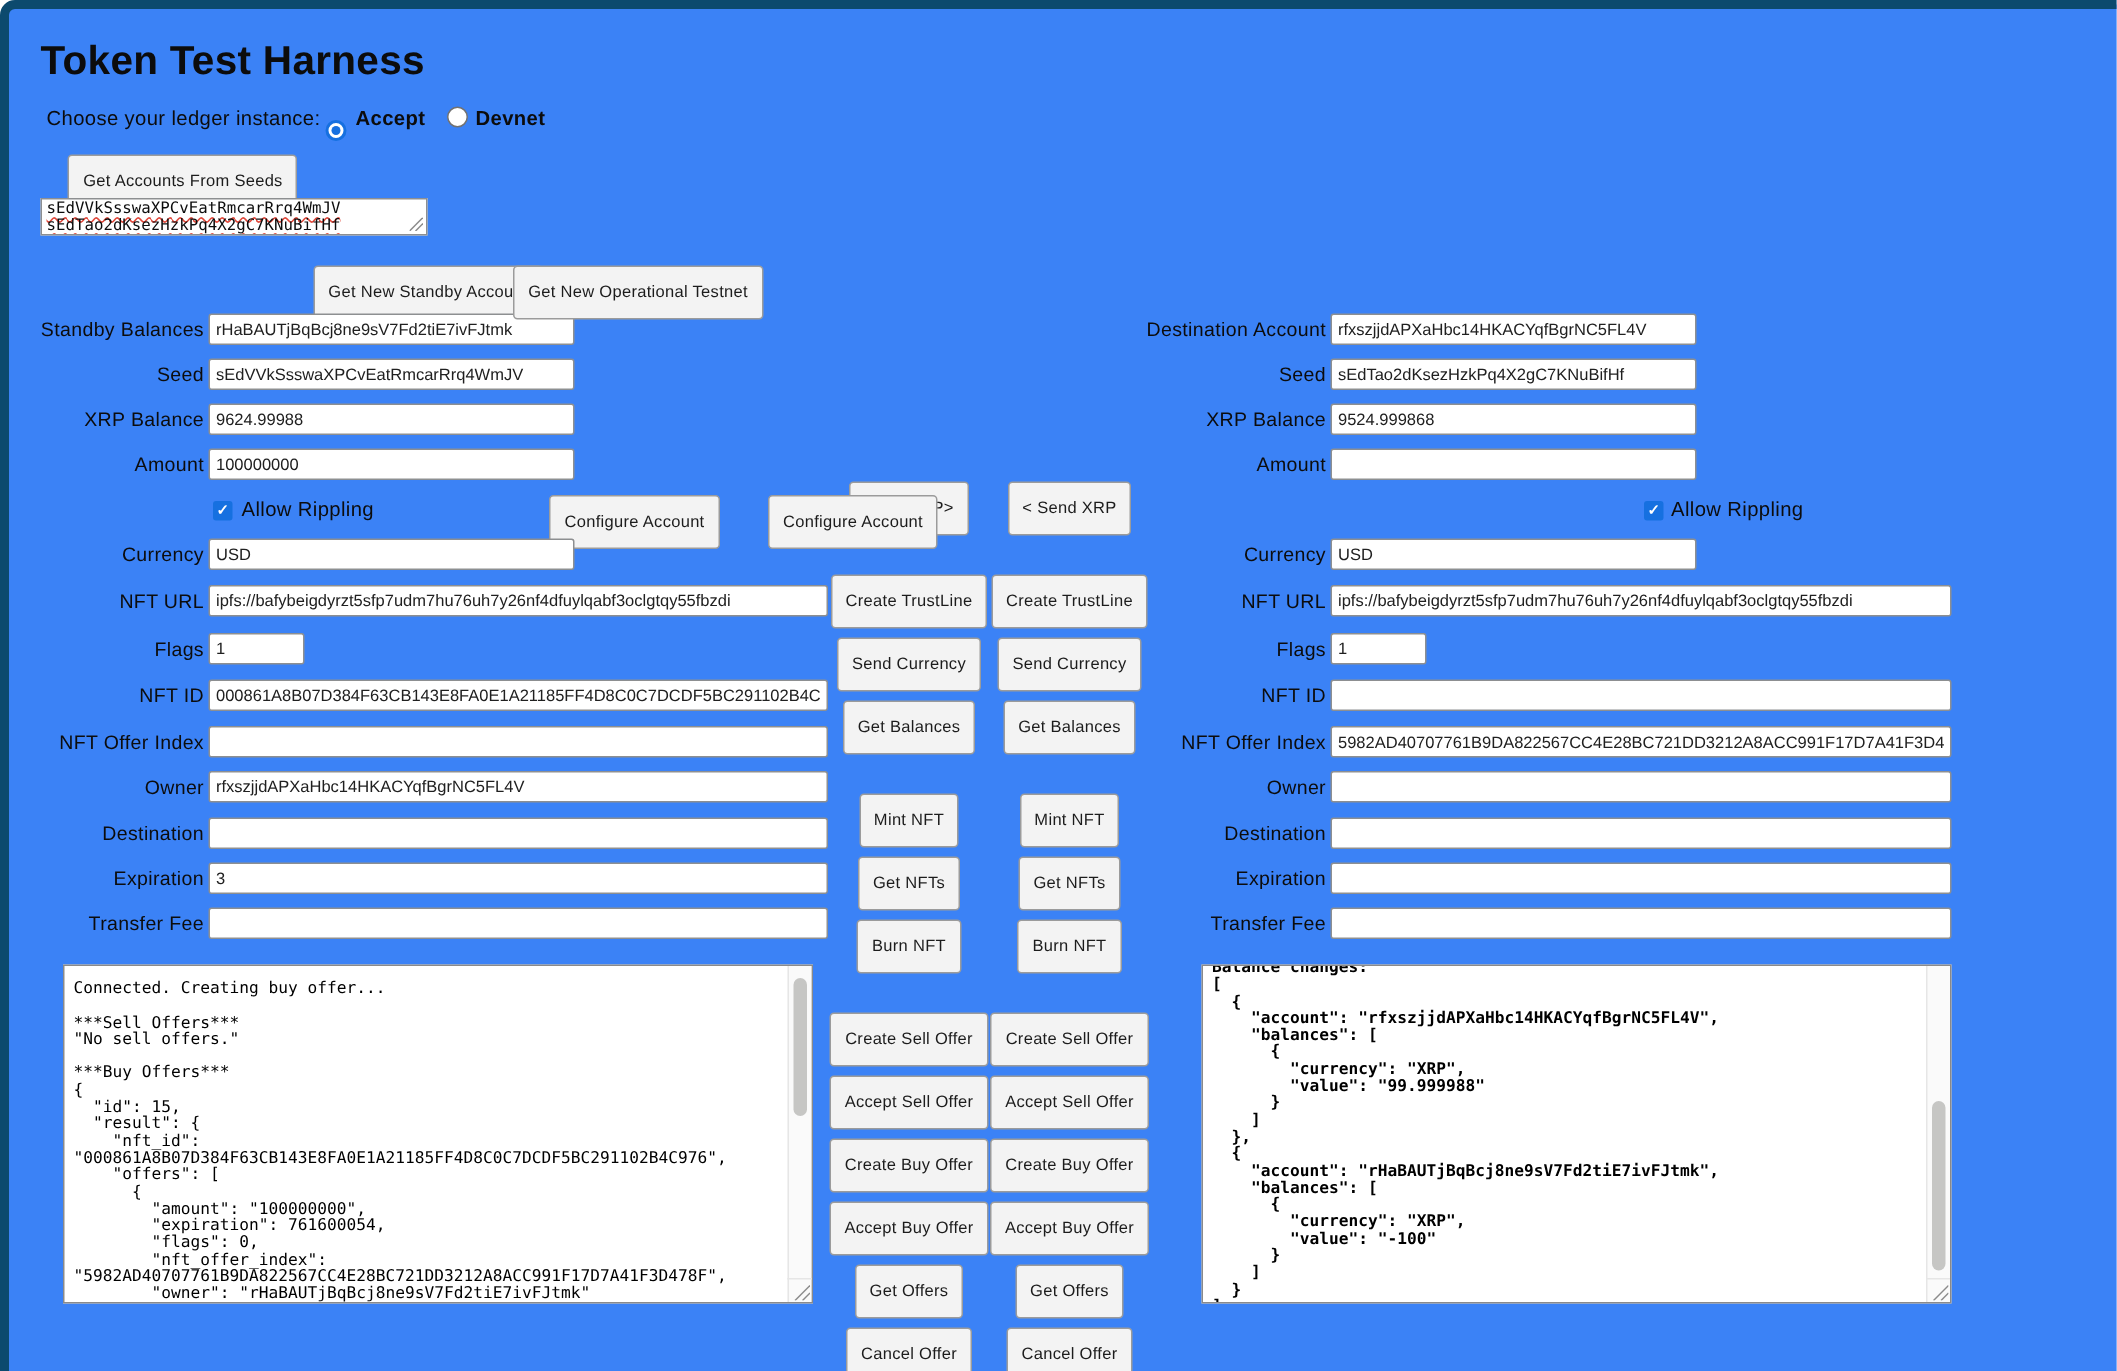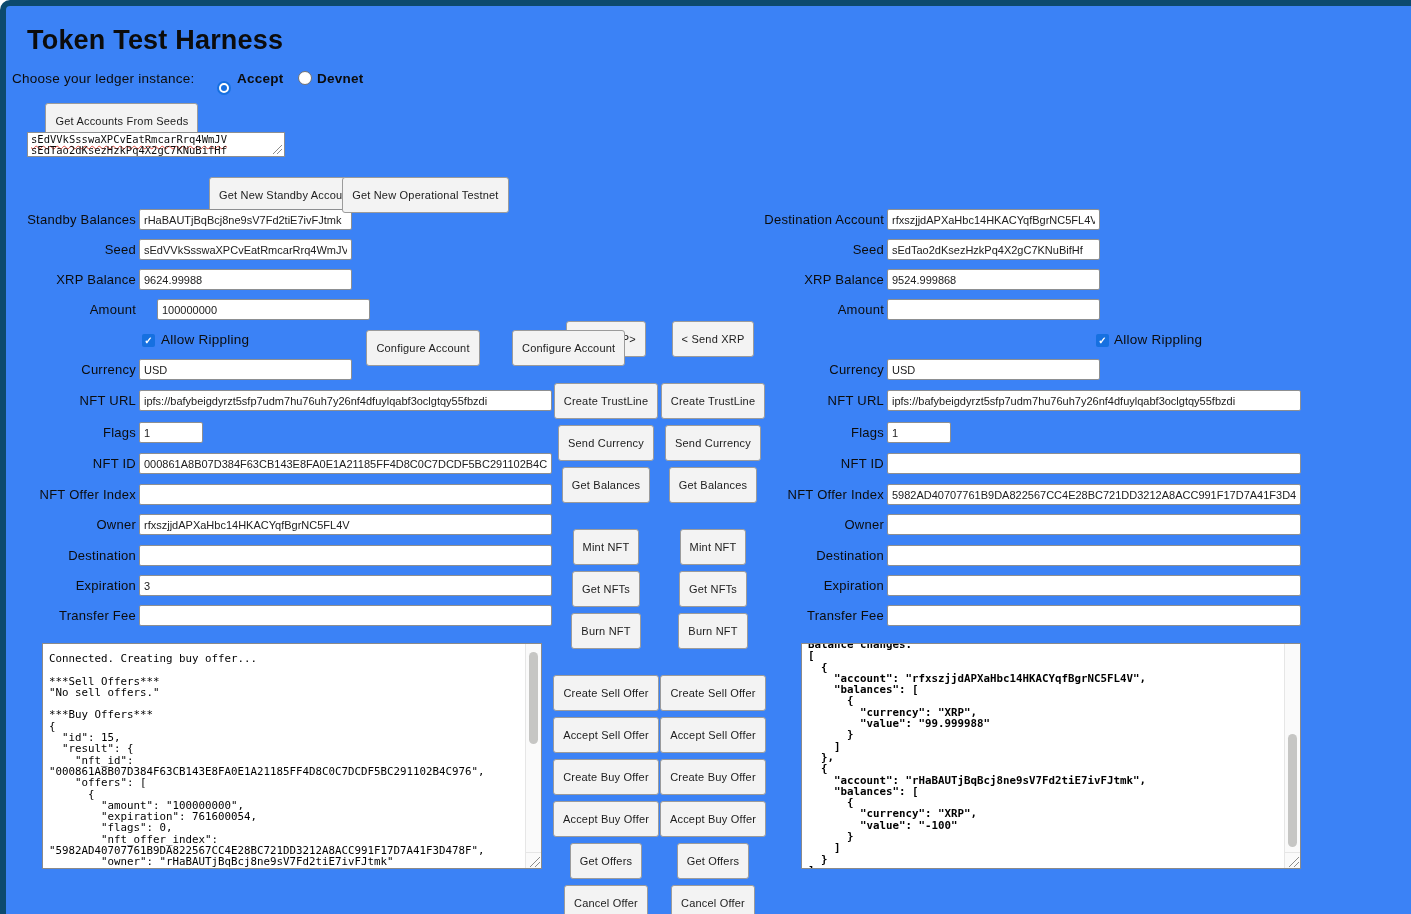--- a/index.html
+++ b/index.html
@@ -18,21 +18,21 @@
     background:#f3f3f3; border:1px solid #9b9b9b; border-radius:3px;
     font-family:"Liberation Sans", sans-serif; font-size:11px; letter-spacing:.2px;
     color:#1c1c1c; padding:2px 9px 3px; cursor:pointer; white-space:nowrap;
   }
   .inp{
     position:absolute; box-sizing:border-box; height:21px;
     border:1px solid #8d8f91; border-radius:2px; background:#ffffff;
     font-family:"Liberation Sans", sans-serif; font-size:11px; color:#202020;
     padding:0 4px; outline:none;
   }
-  .inp-m{width:213px;} .inp-w{width:413px;} .inp-s{width:64px;}
+  .inp-m{width:244px;} .inp-w{width:413px;} .inp-s{width:64px;}
   .seedsbox{
     position:absolute; left:21px; top:126px; width:258px; height:25px;
     box-sizing:border-box; border:1px solid #8d8f91; background:#fff;
     font-family:"DejaVu Sans Mono", monospace; font-size:10.5px; line-height:11px;
     padding:1px 3px; overflow:hidden; white-space:nowrap;
   }
   .sq{text-decoration:underline; text-decoration-style:wavy; text-decoration-color:#e0473a; text-decoration-thickness:1px; text-underline-offset:2px;}
   .radio{display:inline-block; box-sizing:border-box; width:14px; height:14px; border-radius:50%; border:1.5px solid #727272; background:#fff; vertical-align:middle;}
   .radio.checked{border:2px solid #1670e0; position:relative;}
   .radio.checked::after{content:""; position:absolute; inset:2px; border-radius:50%; background:#1670e0;}
@@ -61,21 +61,21 @@
   .seed-rs{position:absolute; right:1px; bottom:1px; width:9px; height:9px;}
 </style>
 </head>
 <body>
 
 <div class="window">
 
   
   <div class="abs title" style="left:21px; top:19px;">Token Test Harness</div>
 
-  <div class="abs txt" style="left:6px; top:65px;">Choose your ledger instance:</div>
+  <div class="abs txt" style="left:25px; top:65px;">Choose your ledger instance:</div>
   <span class="abs radio checked" style="left:211px; top:65px;"></span>
   <div class="abs txt" style="left:231px; top:65px; font-weight:600;">Accept</div>
   <span class="abs radio" style="left:292px; top:65px;"></span>
   <div class="abs txt" style="left:311px; top:65px; font-weight:600;">Devnet</div>
 
   <button class="btn abs" style="left:21px; top:97px;">Get Accounts From Seeds</button>
 
   <div class="seedsbox">
     <div><span class="sq">sEdVVkSsswaXPCvEatRmcarRrq4WmJV</span></div>
     <div><span class="sq">sEdTao2dKsezHzkPq4X2gC7KNuBifHf</span></div>
@@ -93,21 +93,21 @@
   <div class="lbl" style="right:1279px; top:203px;">Standby Balances</div>
   <input class="inp inp-m" style="left: 133px; top: 203px;" value="rHaBAUTjBqBcj8ne9sV7Fd2tiE7ivFJtmk">
 
   <div class="lbl" style="right:1279px; top:233px;">Seed</div>
   <input class="inp inp-m" style="left: 133px; top: 233px;" value="sEdVVkSsswaXPCvEatRmcarRrq4WmJV">
 
   <div class="lbl" style="right:1279px; top:263px;">XRP Balance</div>
   <input class="inp inp-m" style="left: 133px; top: 263px;" value="9624.99988">
 
   <div class="lbl" style="right:1279px; top:293px;">Amount</div>
-  <input class="inp inp-m" style="left: 151px; top: 293px;" value="100000000">
+  <input class="inp inp-m" style="left: 133px; top: 293px;" value="100000000">
 
   <button class="btn abs" style="left:27px; top:324px;">Configure Account</button>
   <span class="abs checkbox" style="left:136px; top:328px;">✓</span>
   <div class="abs txt" style="left:155px; top:326px;">Allow Rippling</div>
 
   <div class="lbl" style="right:1279px; top:353px;">Currency</div>
   <input class="inp inp-m" style="left: 133px; top: 353px;" value="USD">
 
   <div class="lbl" style="right:1279px; top:384px;">NFT URL</div>
   <input class="inp inp-w" style="left: 133px; top: 384px;" value="ipfs://bafybeigdyrzt5sfp7udm7hu76uh7y26nf4dfuylqabf3oclgtqy55fbzdi">

